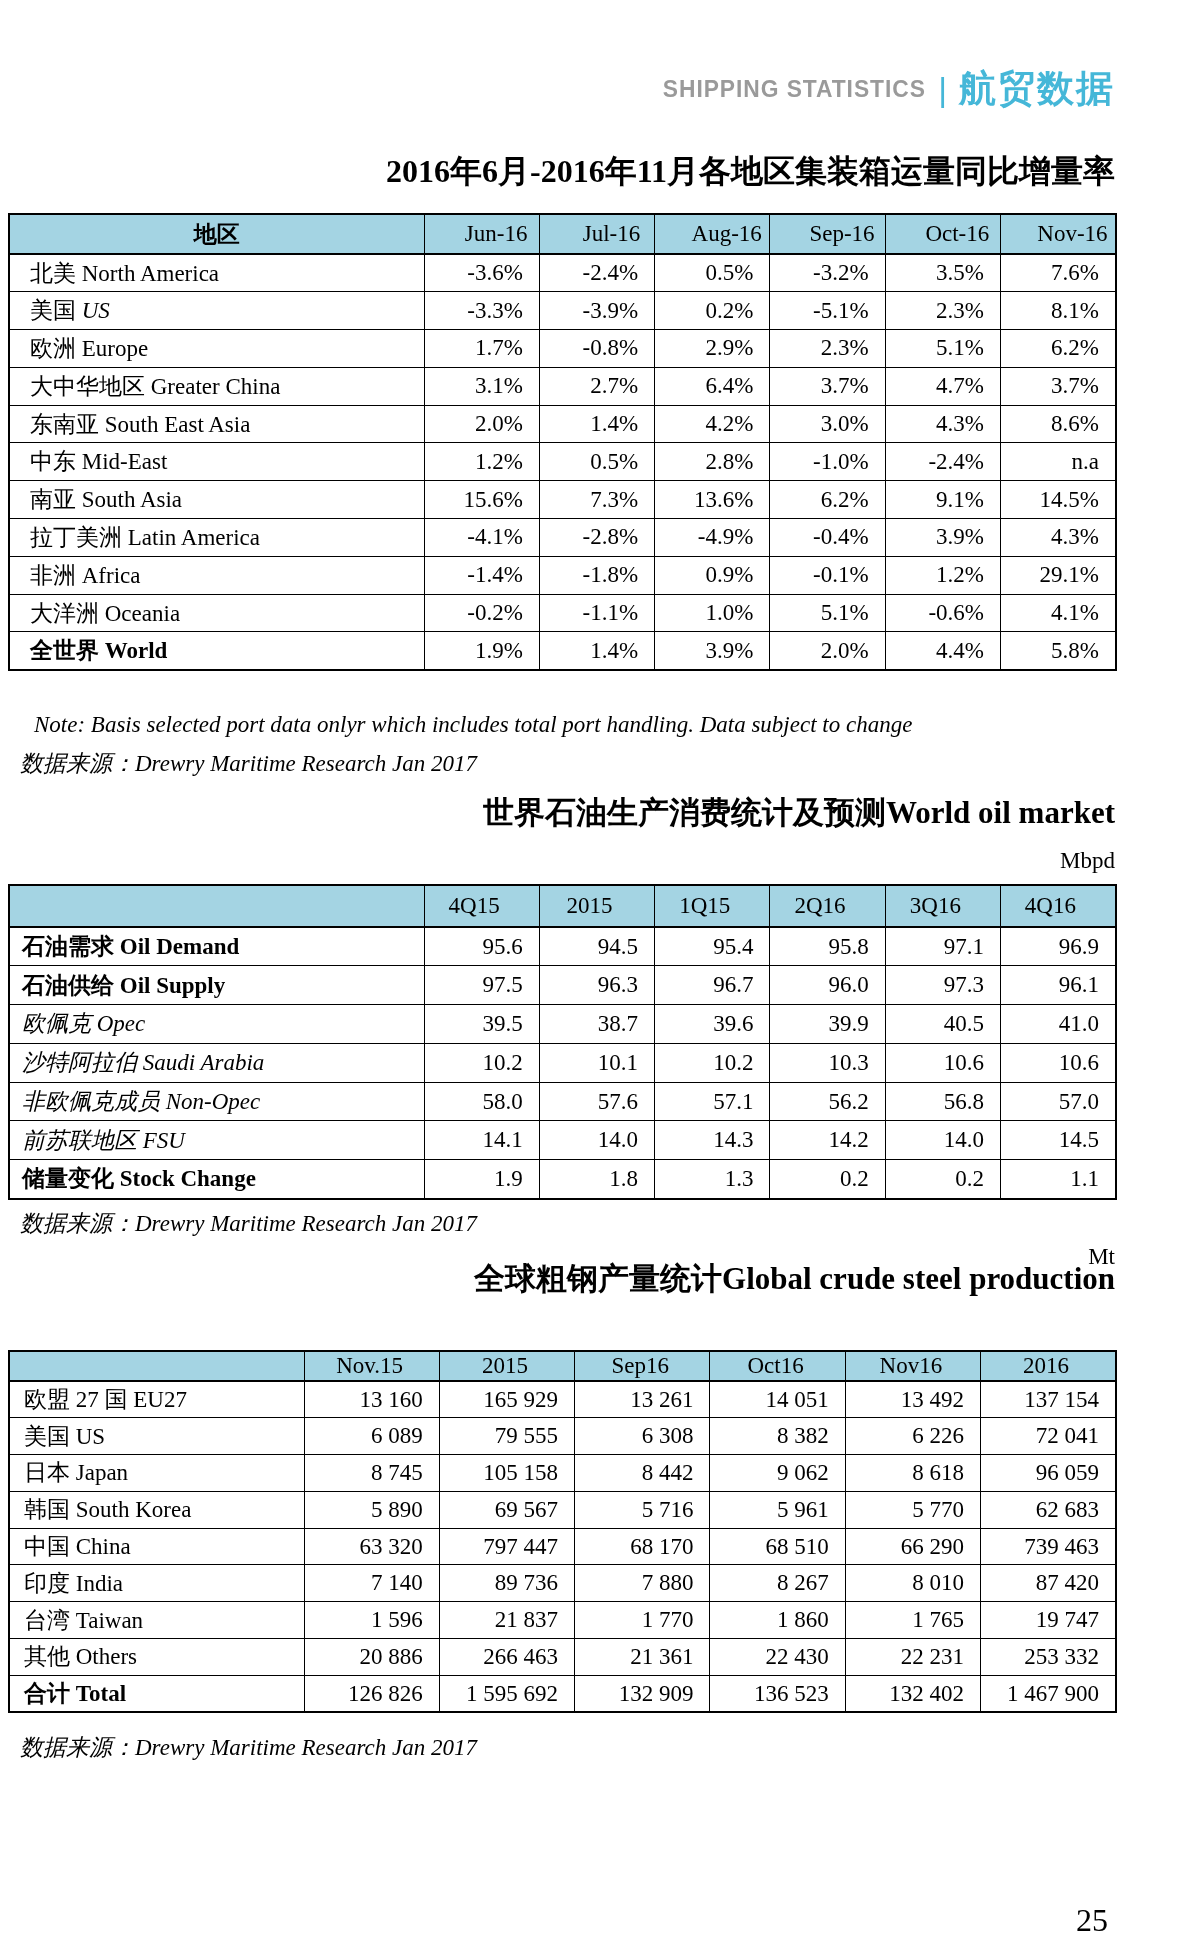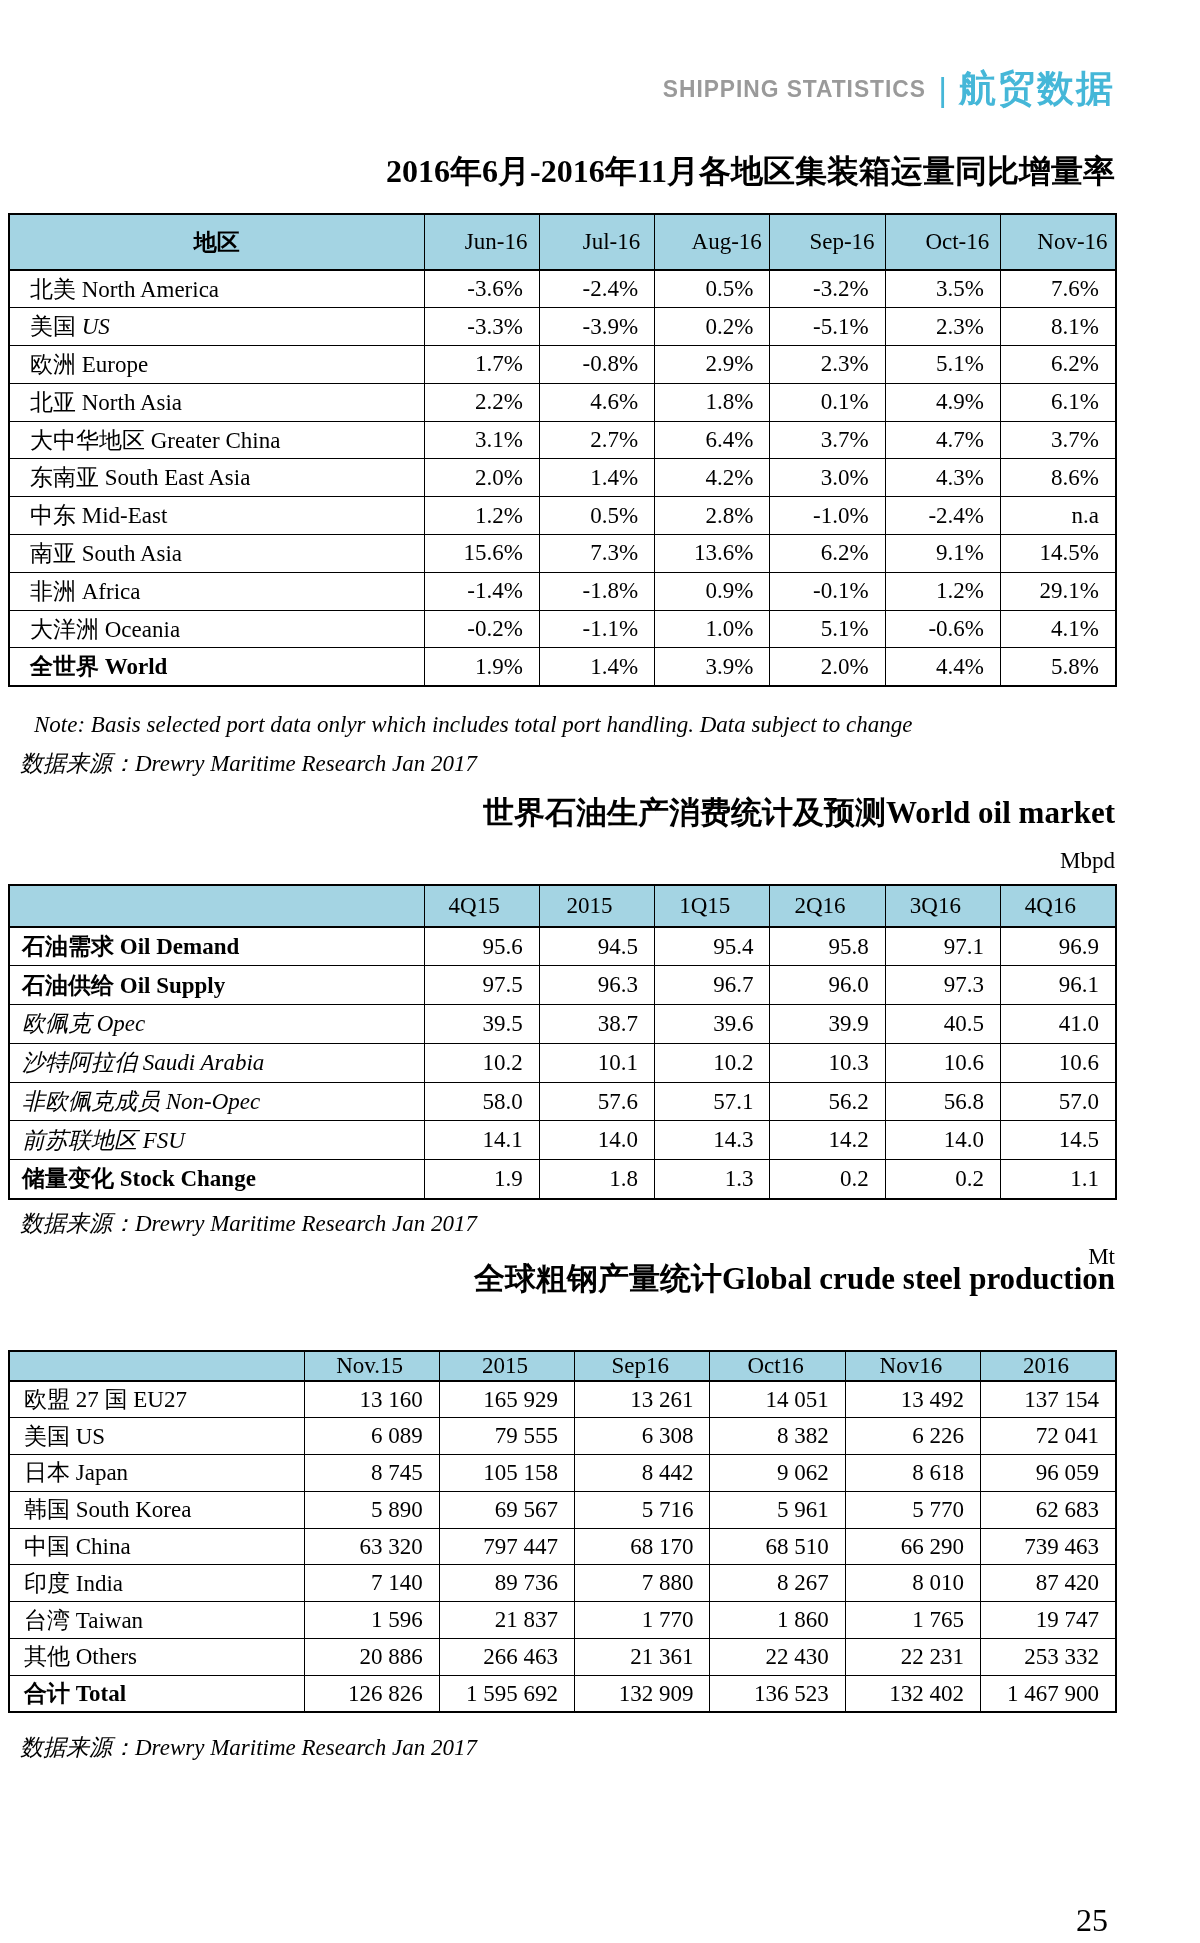--- a/index.html
+++ b/index.html
@@ -41,21 +41,21 @@
     position:absolute;left:8px;width:1107px;border-collapse:collapse;table-layout:fixed;
     font-size:23px;border:2.5px solid #000;
   }
   .datatable th,.datatable td{border:1.6px solid #000;overflow:hidden;white-space:nowrap;}
   .datatable thead th{
     background:var(--thead-bg);font-weight:normal;
     border-bottom:2.5px solid #000;
   }
   .datatable thead th.h-label{font-weight:bold;text-align:center;}
   #container-table{top:213px;}
-  #container-table thead th{height:56px;margin-left:21px;}
+  #container-table thead th{height:40px;margin-left:21px;}
   #container-table tbody td{height:37.8px;}
   #container-table thead th.h-val{text-align:center;padding-left:30px;}
   #container-table td.label{padding-left:20px;}
 
   #oil-table{top:884px;}
   #oil-table thead th{height:42px;}
   #oil-table tbody td{height:38.8px;}
   #oil-table td.label{padding-left:12px;}
 
   #steel-table{top:1350px;}
@@ -135,29 +135,20 @@
         <tr>
           <td class="label normal"><span class="zh">欧洲</span> <span class="en">Europe</span></td>
           <td class="num">1.7%</td>
           <td class="num">-0.8%</td>
           <td class="num">2.9%</td>
           <td class="num">2.3%</td>
           <td class="num">5.1%</td>
           <td class="num">6.2%</td>
         </tr>
         <tr>
-          <td class="label normal"><span class="zh">北亚</span> <span class="en">North Asia</span></td>
-          <td class="num">2.2%</td>
-          <td class="num">4.6%</td>
-          <td class="num">1.8%</td>
-          <td class="num">0.1%</td>
-          <td class="num">4.9%</td>
-          <td class="num">6.1%</td>
-        </tr>
-        <tr>
           <td class="label normal"><span class="zh">大中华地区</span> <span class="en">Greater China</span></td>
           <td class="num">3.1%</td>
           <td class="num">2.7%</td>
           <td class="num">6.4%</td>
           <td class="num">3.7%</td>
           <td class="num">4.7%</td>
           <td class="num">3.7%</td>
         </tr>
         <tr>
           <td class="label normal"><span class="zh">东南亚</span> <span class="en">South East Asia</span></td>
@@ -178,20 +169,29 @@
           <td class="num">n.a</td>
         </tr>
         <tr>
           <td class="label normal"><span class="zh">南亚</span> <span class="en">South Asia</span></td>
           <td class="num">15.6%</td>
           <td class="num">7.3%</td>
           <td class="num">13.6%</td>
           <td class="num">6.2%</td>
           <td class="num">9.1%</td>
           <td class="num">14.5%</td>
+        </tr>
+        <tr>
+          <td class="label normal"><span class="zh">拉丁美洲</span> <span class="en">Latin America</span></td>
+          <td class="num">-4.1%</td>
+          <td class="num">-2.8%</td>
+          <td class="num">-4.9%</td>
+          <td class="num">-0.4%</td>
+          <td class="num">3.9%</td>
+          <td class="num">4.3%</td>
         </tr>
         <tr>
           <td class="label normal"><span class="zh">非洲</span> <span class="en">Africa</span></td>
           <td class="num">-1.4%</td>
           <td class="num">-1.8%</td>
           <td class="num">0.9%</td>
           <td class="num">-0.1%</td>
           <td class="num">1.2%</td>
           <td class="num">29.1%</td>
         </tr>

